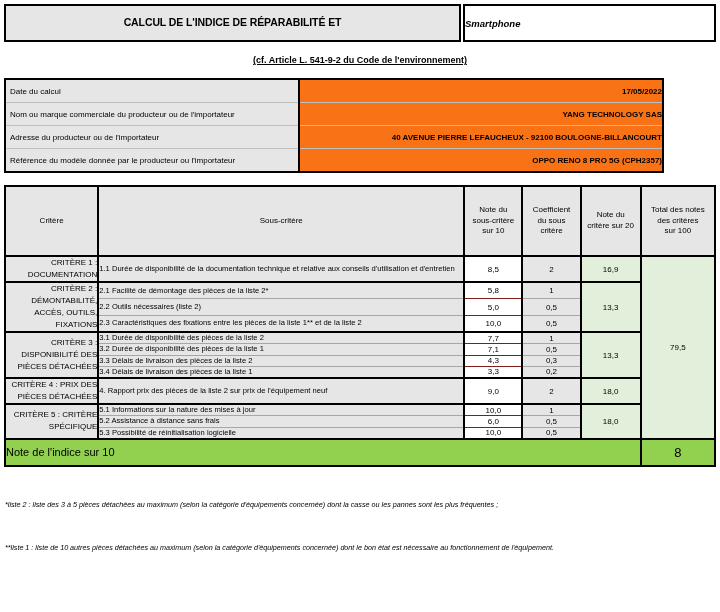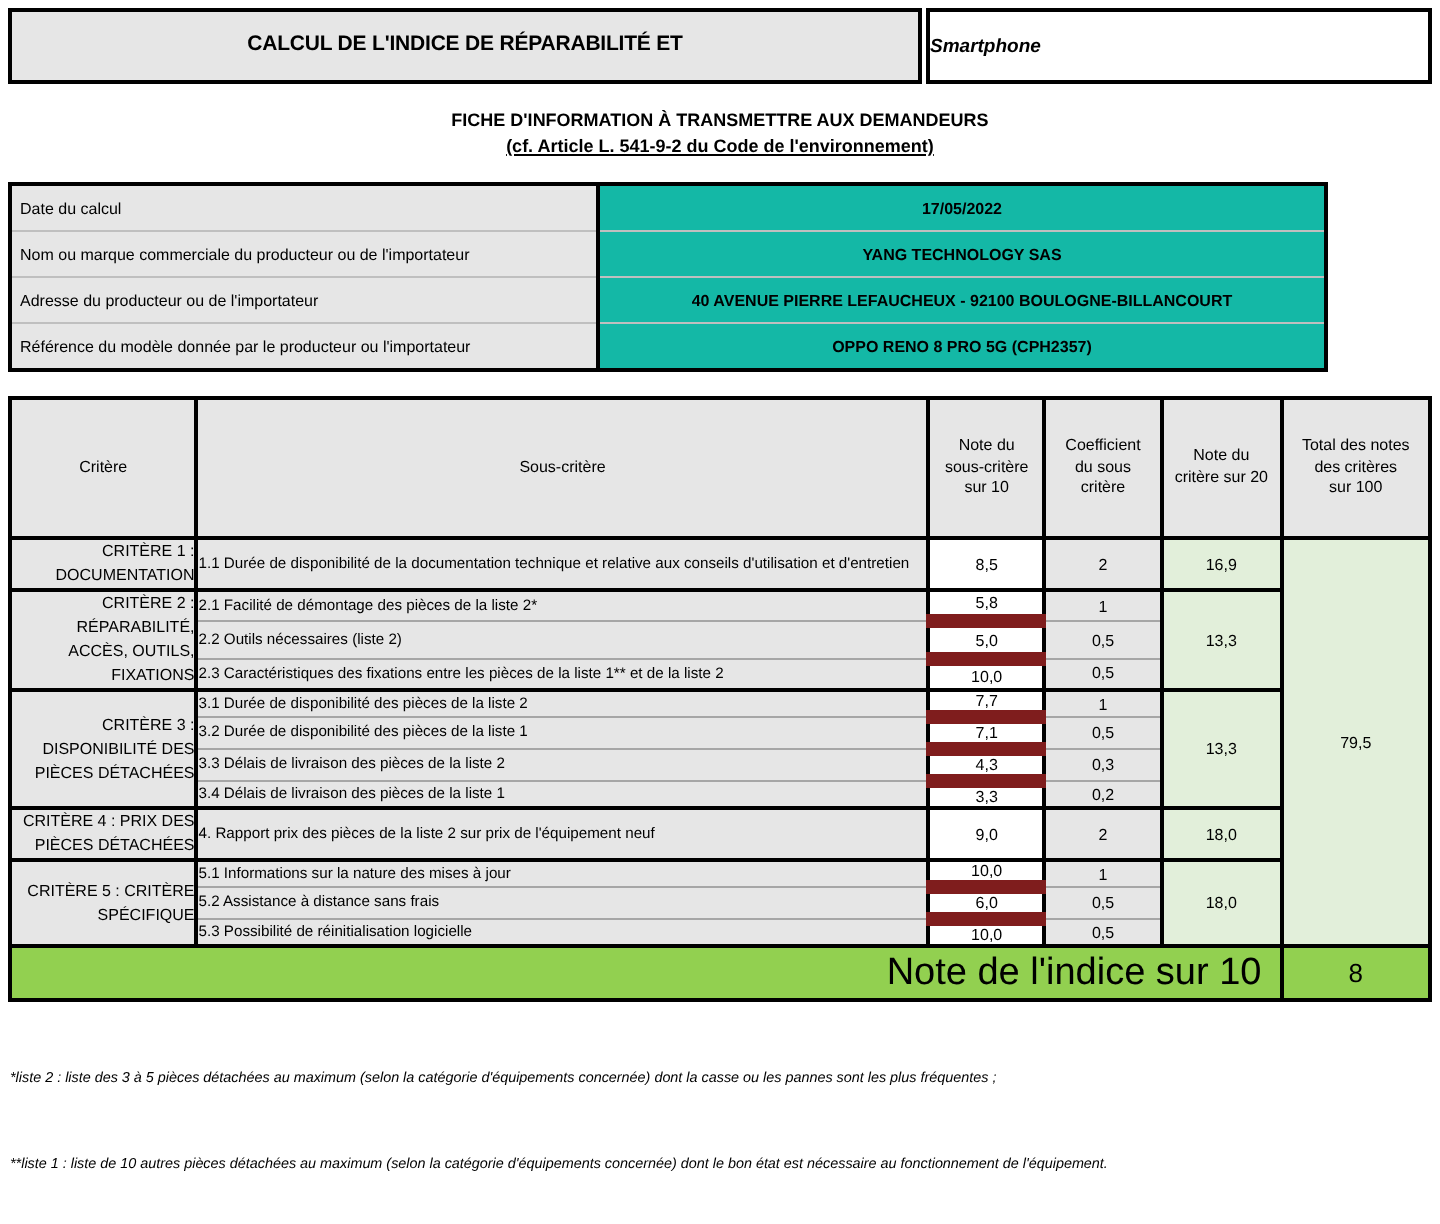--- a/index.html
+++ b/index.html
@@ -91,24 +91,24 @@
   .info-label {
     width: 288px;
     background: #e6e6e6;
     font-size: 8px;
     padding-left: 4px !important;
     border-bottom: 1px solid #bfbfbf !important;
     border-right: 2px solid #000 !important;
   }
   .info-table tr:last-child .info-label { border-bottom: none !important; }
   .info-value {
-    background: #14b8a6;
-    font-size: 8px;
-    font-weight: bold;
-    text-align: center;
+    background: #f97316;
+    font-size: 8px;
+    font-weight: bold;
+    text-align: right;
     border-bottom: 1px solid #bfbfbf !important;
   }
   .info-table tr:last-child .info-value { border-bottom: none !important; }
 
   
   .main-table {
     margin: 12px 4px 0 4px;
     width: 712px;
     border: 2px solid #000;
     border-collapse: collapse;
@@ -157,21 +157,21 @@
     border-bottom: 1px solid #a6a6a6;
   }
   .sub-cell.grp-last { border-bottom: 2px solid #000; }
 
   .note10-cell {
     background: #ffffff;
     text-align: center;
     font-size: 8px;
     font-weight: bold;
     border-right: 2px solid #000;
-    border-bottom: 7px solid #7f1d1d;
+    border-bottom: 1px solid #7f1d1d;
   }
   .note10-cell.grp-last { border-bottom: 2px solid #000; }
 
   .coef-cell {
     background: #e6e6e6;
     text-align: center;
     font-size: 8px;
     font-weight: bold;
     border-right: 2px solid #000;
     border-bottom: 1px solid #a6a6a6;
@@ -194,22 +194,22 @@
     border-bottom: 2px solid #000;
   }
 
   
   .final-row td {
     background: #92d050;
     height: 25px;
     border-top: 2px solid #000;
   }
   .final-label {
-    text-align: right;
-    font-size: 19px;
+    text-align: left;
+    font-size: 11px;
     font-weight: bold;
     padding-right: 9px !important;
     border-right: 2px solid #000;
   }
   .final-value {
     text-align: center;
     font-size: 13px;
     font-weight: bold;
   }
 
@@ -233,21 +233,20 @@
   <div class="title-bar">
     <div class="title-main">
       <div class="line">CALCUL DE L'INDICE DE RÉPARABILITÉ ET</div>
     </div>
     <div class="title-product">
       <span>Smartphone</span>
     </div>
   </div>
 
   <div class="subtitle">
-    <div class="l1">FICHE D'INFORMATION À TRANSMETTRE AUX DEMANDEURS</div>
     <div class="l2">(cf. Article L. 541-9-2 du Code de l'environnement)</div>
   </div>
 
   <table class="info-table">
     <tbody>
       <tr>
         <td class="info-label">Date du calcul</td>
         <td class="info-value">17/05/2022</td>
       </tr>
       <tr>
@@ -307,21 +306,21 @@
           </td>
           <td class="sub-cell grp-last">1.1 Durée de disponibilité de la documentation technique et relative aux conseils d'utilisation et d'entretien</td>
           <td class="note10-cell grp-last">8,5</td>
           <td class="coef-cell grp-last">2</td>
           <td class="note20-cell" rowspan="1">16,9</td>
           <td class="total-cell" rowspan="12">79,5</td>
         </tr>
         <tr>
           <td class="crit-cell" rowspan="3">
             <div>CRITÈRE 2 :</div>
-            <div>RÉPARABILITÉ,</div>
+            <div>DÉMONTABILITÉ,</div>
             <div>ACCÈS, OUTILS,</div>
             <div>FIXATIONS</div>
           </td>
           <td class="sub-cell">2.1 Facilité de démontage des pièces de la liste 2*</td>
           <td class="note10-cell">5,8</td>
           <td class="coef-cell">1</td>
           <td class="note20-cell" rowspan="3">13,3</td>
         </tr>
         <tr>
           <td class="sub-cell">2.2 Outils nécessaires (liste 2)</td>

